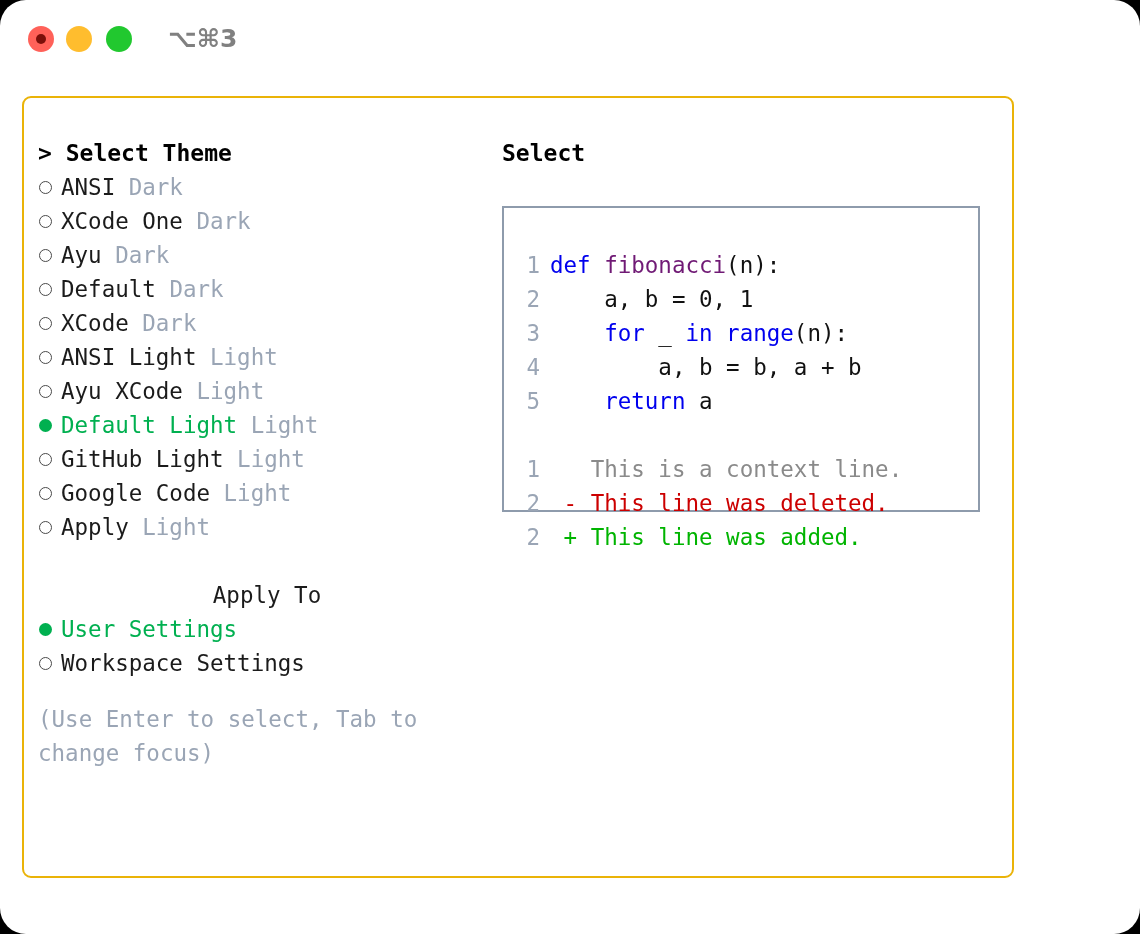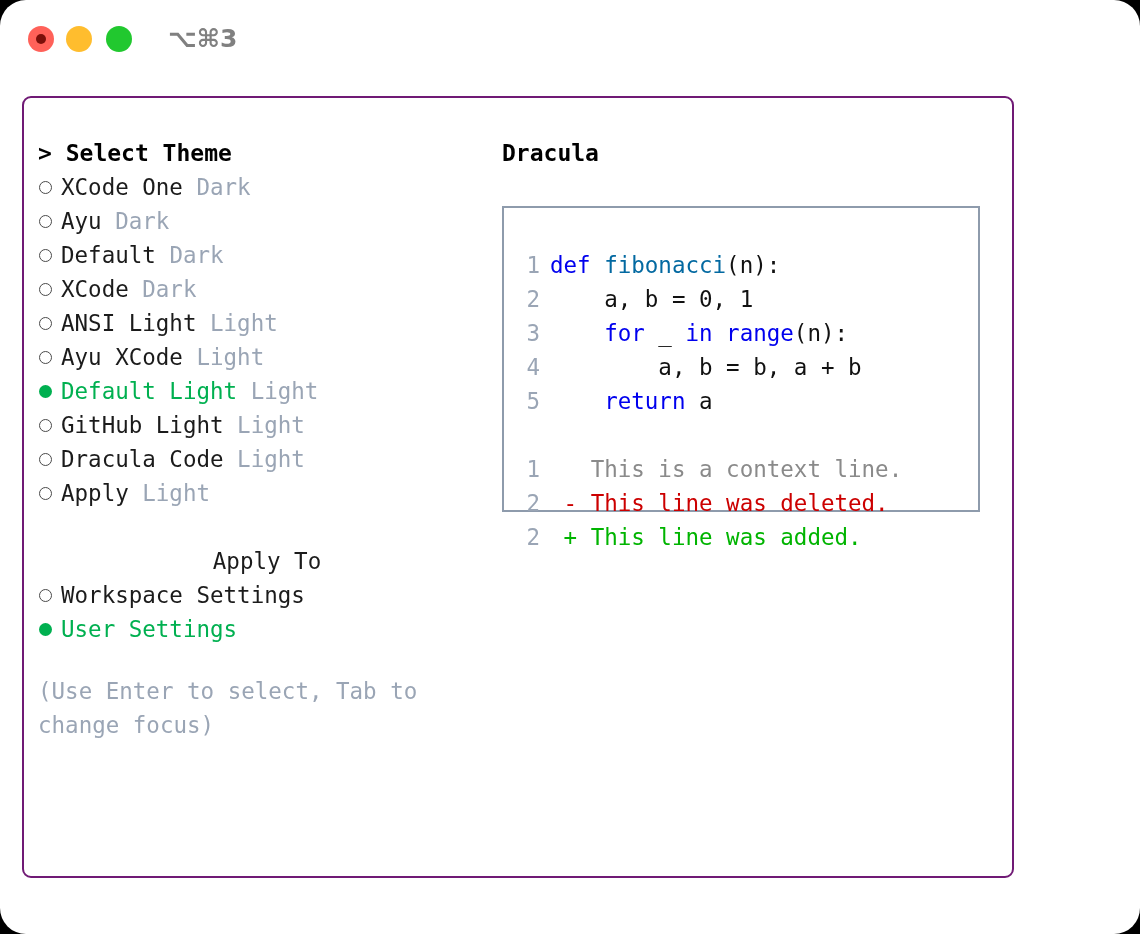--- a/index.html
+++ b/index.html
@@ -60,21 +60,21 @@
     white-space: pre;
   }
 
   
   #panel {
     position: absolute;
     left: 22px;
     top: 96px;
     width: 992px;
     height: 782px;
-    border: 2px solid #701a75;
+    border: 2px solid #eab308;
     border-radius: 9px;
     box-sizing: border-box;
     background: #ffffff;
   }
 
   
   #left-col {
     position: absolute;
     left: 14px;
     top: 38px;
@@ -121,21 +121,21 @@
     margin-left: 1px;
   }
   .spacer-row { height: 34px; }
 
   #apply-to-label {
     padding-left: 28px;
     text-align: center;
   }
 
   #hint {
-    margin-top: 28px;
+    margin-top: 22px;
     font-size: 22.5px;
     line-height: 34px;
     color: #9aa5b5;
     width: 400px;
   }
 
   
   #right-col {
     position: absolute;
     left: 478px;
@@ -168,21 +168,21 @@
     white-space: pre;
   }
   .ln {
     display: inline-block;
     width: 22px;
     text-align: right;
     color: #9aa5b5;
     margin-right: 10px;
   }
   .kw   { color: #0000ee; }
-  .fn   { color: #0369a1; }
+  .fn   { color: #701a75; }
   .plain{ color: #111111; }
   .ctx  { color: #8a8a8a; text-align: right; }
   .del  { color: #cc0000; }
   .add  { color: #00b400; }
   .blank-line { height: 34px; }
 </style>
 </head>
 <body>
 
 <div id="window">
@@ -193,44 +193,45 @@
     <div class="dot" id="dot-min"></div>
     <div class="dot" id="dot-max"></div>
     <div id="title-shortcut">⌥⌘3</div>
   </div>
 
   <div id="panel">
 
     <div id="left-col">
       <div class="row" id="header-select-theme">&gt; Select Theme</div>
       <div id="theme-rows">
+          <div class="row"><span class="dot-empty"></span><span>ANSI</span><span> </span><span class="muted">Dark</span></div>
           <div class="row"><span class="dot-empty"></span><span>XCode One</span><span> </span><span class="muted">Dark</span></div>
           <div class="row"><span class="dot-empty"></span><span>Ayu</span><span> </span><span class="muted">Dark</span></div>
           <div class="row"><span class="dot-empty"></span><span>Default</span><span> </span><span class="muted">Dark</span></div>
           <div class="row"><span class="dot-empty"></span><span>XCode</span><span> </span><span class="muted">Dark</span></div>
           <div class="row"><span class="dot-empty"></span><span>ANSI Light</span><span> </span><span class="muted">Light</span></div>
           <div class="row"><span class="dot-empty"></span><span>Ayu XCode</span><span> </span><span class="muted">Light</span></div>
           <div class="row selected"><span class="dot-filled"></span><span>Default Light</span><span> </span><span class="muted">Light</span></div>
           <div class="row"><span class="dot-empty"></span><span>GitHub Light</span><span> </span><span class="muted">Light</span></div>
-          <div class="row"><span class="dot-empty"></span><span>Dracula Code</span><span> </span><span class="muted">Light</span></div>
+          <div class="row"><span class="dot-empty"></span><span>Google Code</span><span> </span><span class="muted">Light</span></div>
           <div class="row"><span class="dot-empty"></span><span>Apply</span><span> </span><span class="muted">Light</span></div>
         </div>
 
       <div class="spacer-row"></div>
 
       <div class="row" id="apply-to-label">Apply To</div>
       <div id="apply-rows">
+          <div class="row selected"><span class="dot-filled"></span><span>User Settings</span></div>
           <div class="row"><span class="dot-empty"></span><span>Workspace Settings</span></div>
-          <div class="row selected"><span class="dot-filled"></span><span>User Settings</span></div>
         </div>
 
       <div id="hint">(Use Enter to select, Tab to change focus)</div>
     </div>
 
     <div id="right-col">
-      <div id="preview-title">Dracula</div>
+      <div id="preview-title">Select</div>
       <div id="preview-box">
         <div id="code"><div><span class="ln">1</span><span class="kw">def </span><span class="fn">fibonacci</span><span class="plain">(n):</span></div><div><span class="ln">2</span><span class="plain">    a, b = 0, 1</span></div><div><span class="ln">3</span><span class="plain">    </span><span class="kw">for</span><span class="plain"> _ </span><span class="kw">in</span><span class="plain"> </span><span class="kw">range</span><span class="plain">(n):</span></div><div><span class="ln">4</span><span class="plain">        a, b = b, a + b</span></div><div><span class="ln">5</span><span class="plain">    </span><span class="kw">return</span><span class="plain"> a</span></div><div class="blank-line">&nbsp;</div><div><span class="ln">1</span><span class="ctx">   </span><span class="ctx">This is a context line.</span></div><div><span class="ln">2</span><span class="del"> - </span><span class="del">This line was deleted.</span></div><div><span class="ln">2</span><span class="add"> + </span><span class="add">This line was added.</span></div></div>
       </div>
     </div>
 
   </div>
 </div>
 
 </body></html>

